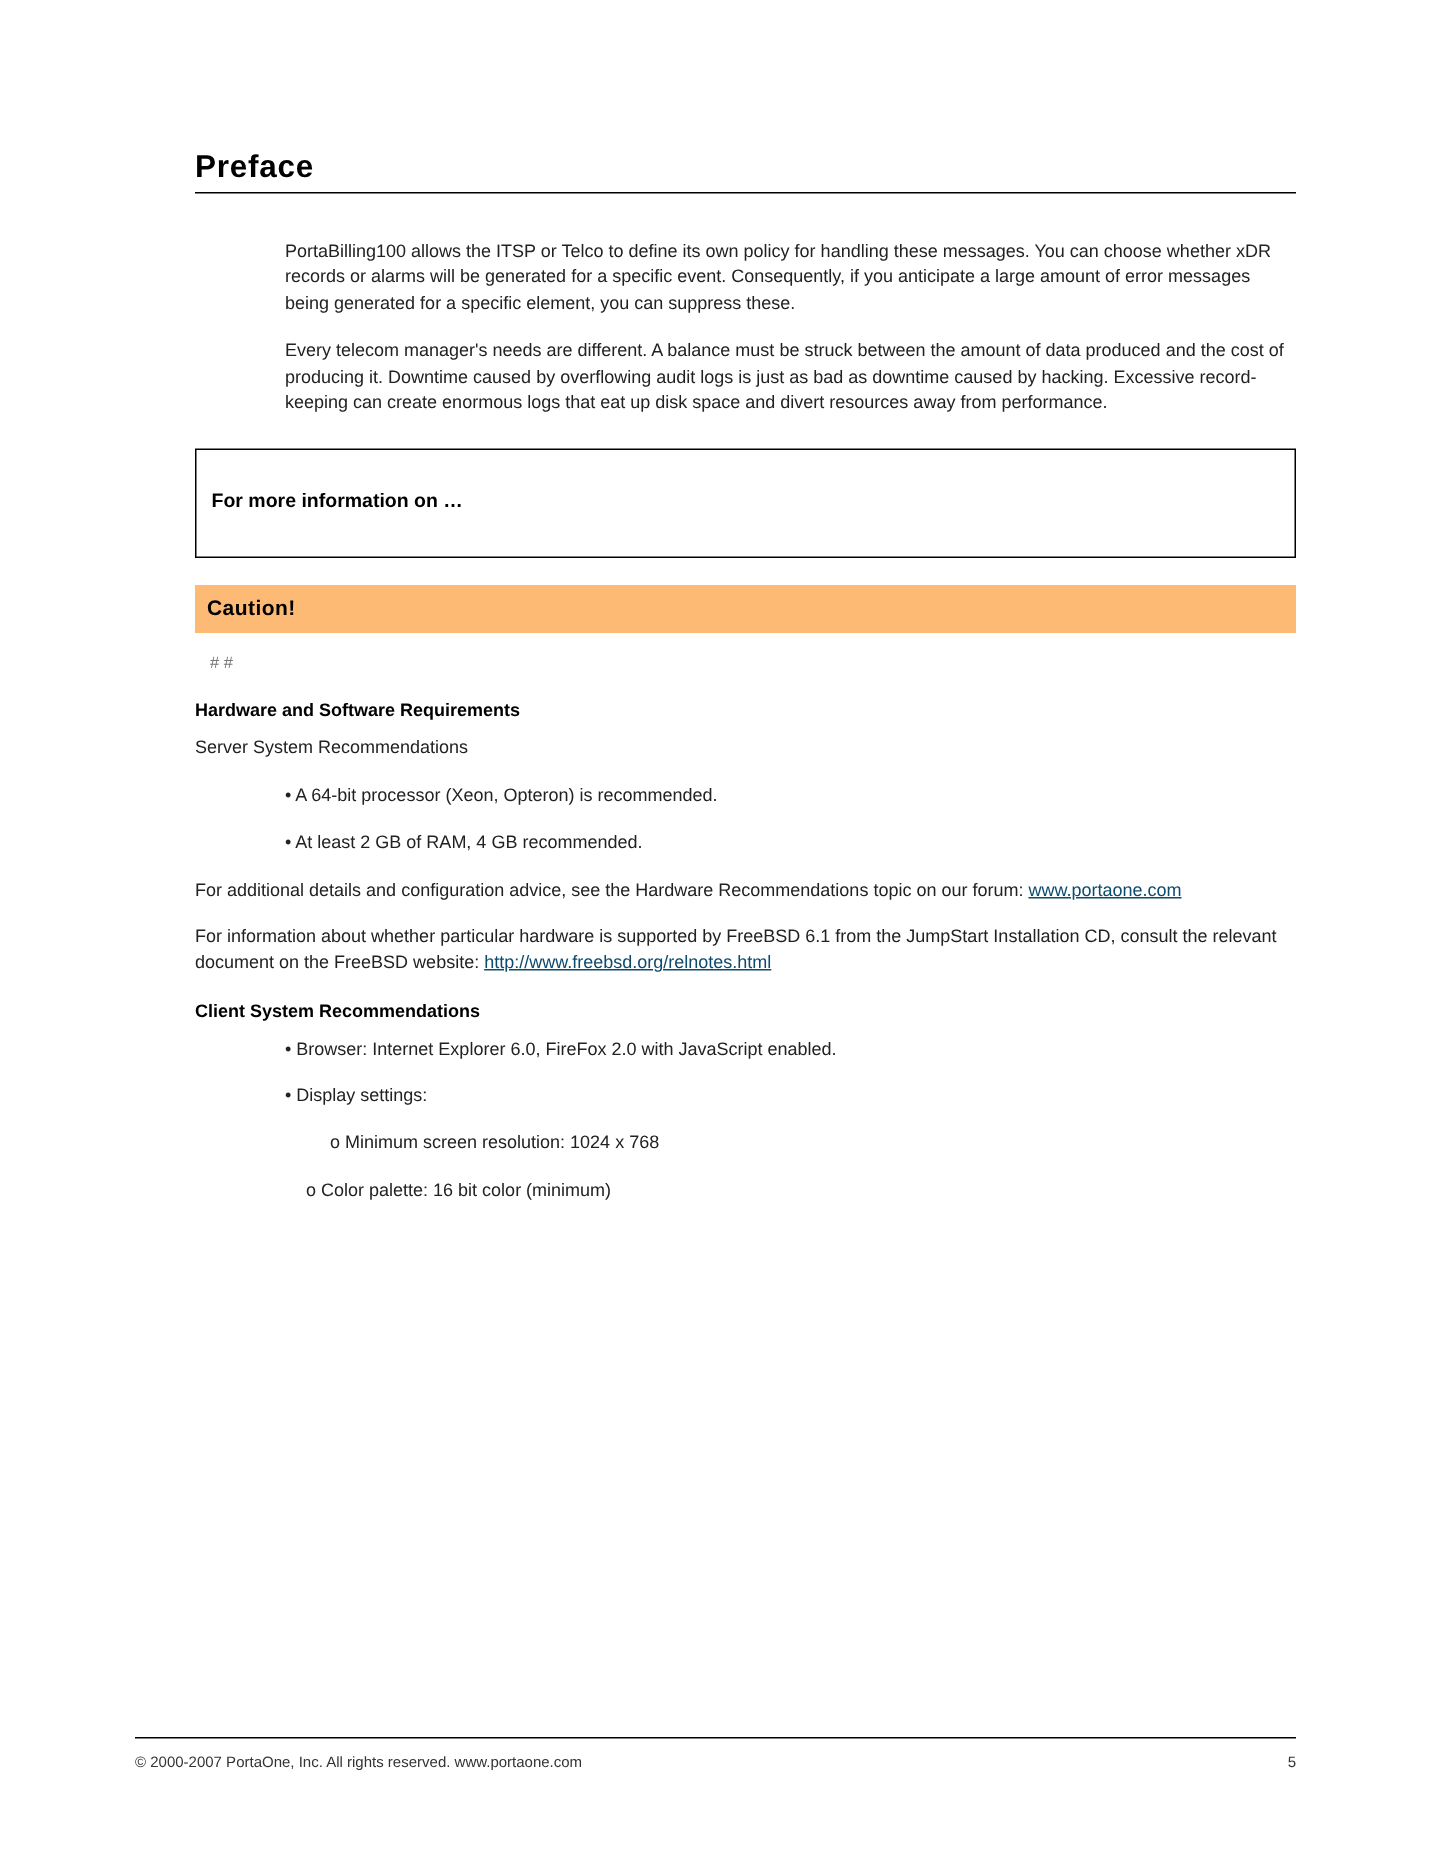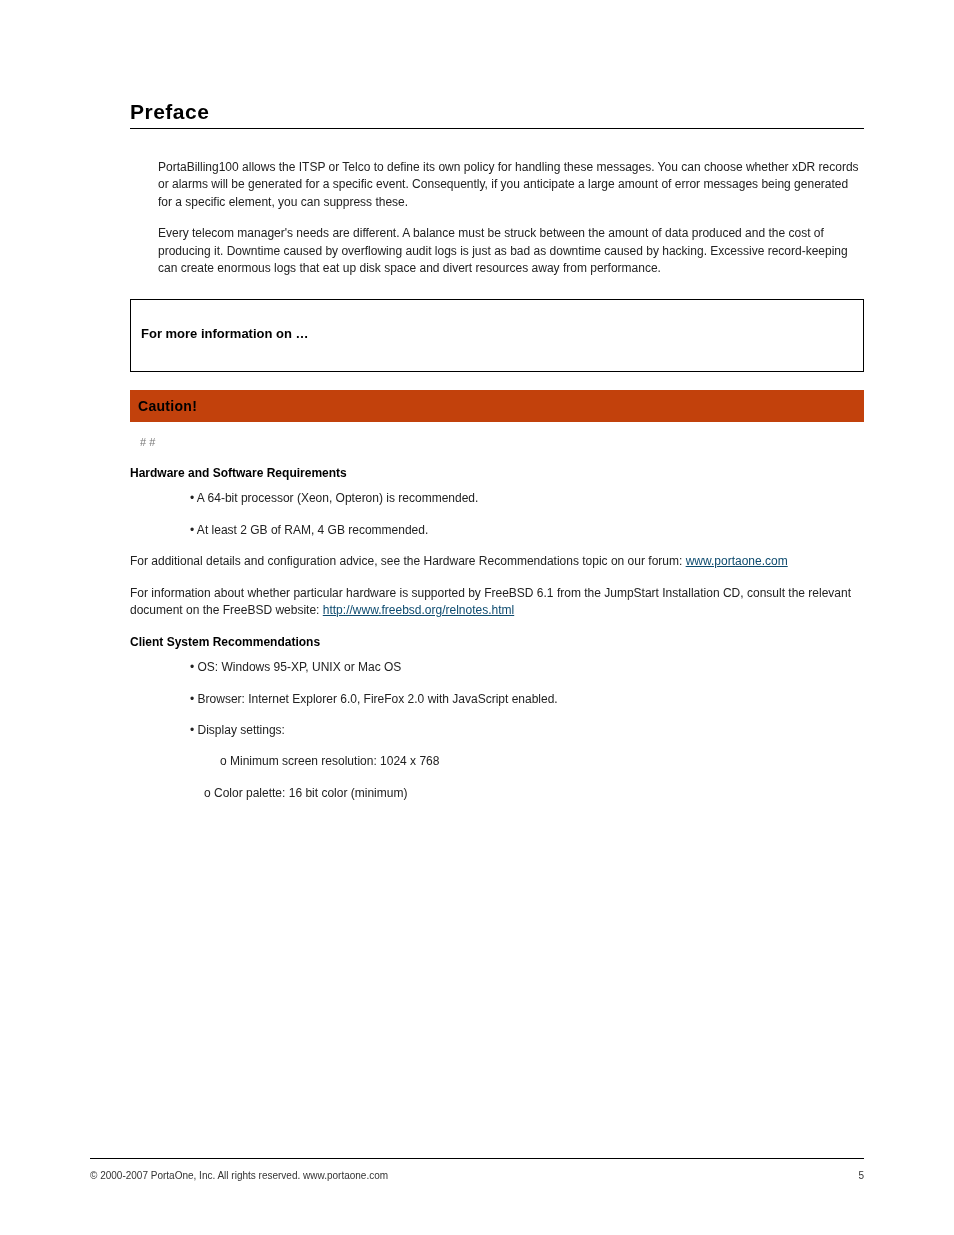--- a/index.html
+++ b/index.html
@@ -24,37 +24,37 @@
     margin-bottom: 30px;
     letter-spacing: 0.5px;
   }
   .body-text {
     font-size: 12px;
     line-height: 1.45;
     margin-bottom: 14px;
     color: #222;
   }
   .indent {
-    margin-left: 28px;
+    margin-left: 60px;
   }
   .indent-list {
     margin-left: 60px;
   }
   .info-box {
     border: 1.5px solid #000;
     padding: 26px 10px 30px 10px;
     margin-top: 22px;
     margin-bottom: 18px;
   }
   .info-box-title {
     font-weight: bold;
     font-size: 13px;
   }
   .caution-bar {
-    background: #c2410c;
+    background: #fdba74;
     padding: 7px 8px;
     margin-bottom: 14px;
   }
   .caution-label {
     font-weight: 900;
     font-size: 14px;
     letter-spacing: 0.3px;
   }
   .hash-marks {
     font-size: 11px;
@@ -102,36 +102,36 @@
     <div class="info-box-title">For more information on …</div>
   </div>
 
   <div class="caution-bar">
     <span class="caution-label">Caution!</span>
   </div>
 
   <div class="hash-marks"># #</div>
 
   <div class="section-heading">Hardware and Software Requirements</div>
+  <div class="body-text">Server System Recommendations</div>
 
   <div class="body-text indent-list">• A 64-bit processor (Xeon, Opteron) is recommended.</div>
   <div class="body-text indent-list">• At least 2 GB of RAM, 4 GB recommended.</div>
 
   <div class="body-text">
     <span>For additional details and configuration advice, see the Hardware Recommendations topic on our forum: </span>
     <a class="link">www.portaone.com</a>
   </div>
 
   <div class="body-text">
     <span>For information about whether particular hardware is supported by FreeBSD 6.1 from the JumpStart Installation CD, consult the relevant document on the FreeBSD website: </span>
     <a class="link">http://www.freebsd.org/relnotes.html</a>
   </div>
 
   <div class="section-heading" style="margin-top:16px;">Client System Recommendations</div>
-  <div class="body-text indent-list">• OS: Windows 95-XP, UNIX or Mac OS</div>
   <div class="body-text indent-list">• Browser: Internet Explorer 6.0, FireFox 2.0 with JavaScript enabled.</div>
   <div class="body-text indent-list">• Display settings:</div>
   <div class="body-text indent-list" style="margin-left:90px;">o Minimum screen resolution: 1024 x 768</div>
   <div class="body-text indent-list" style="margin-left:74px;">o Color palette: 16 bit color (minimum)</div>
 </div>
 
 <div class="footer-line"></div>
 <div class="footer-text">
   <span>© 2000-2007 PortaOne, Inc. All rights reserved. www.portaone.com</span>
   <span>5</span>

